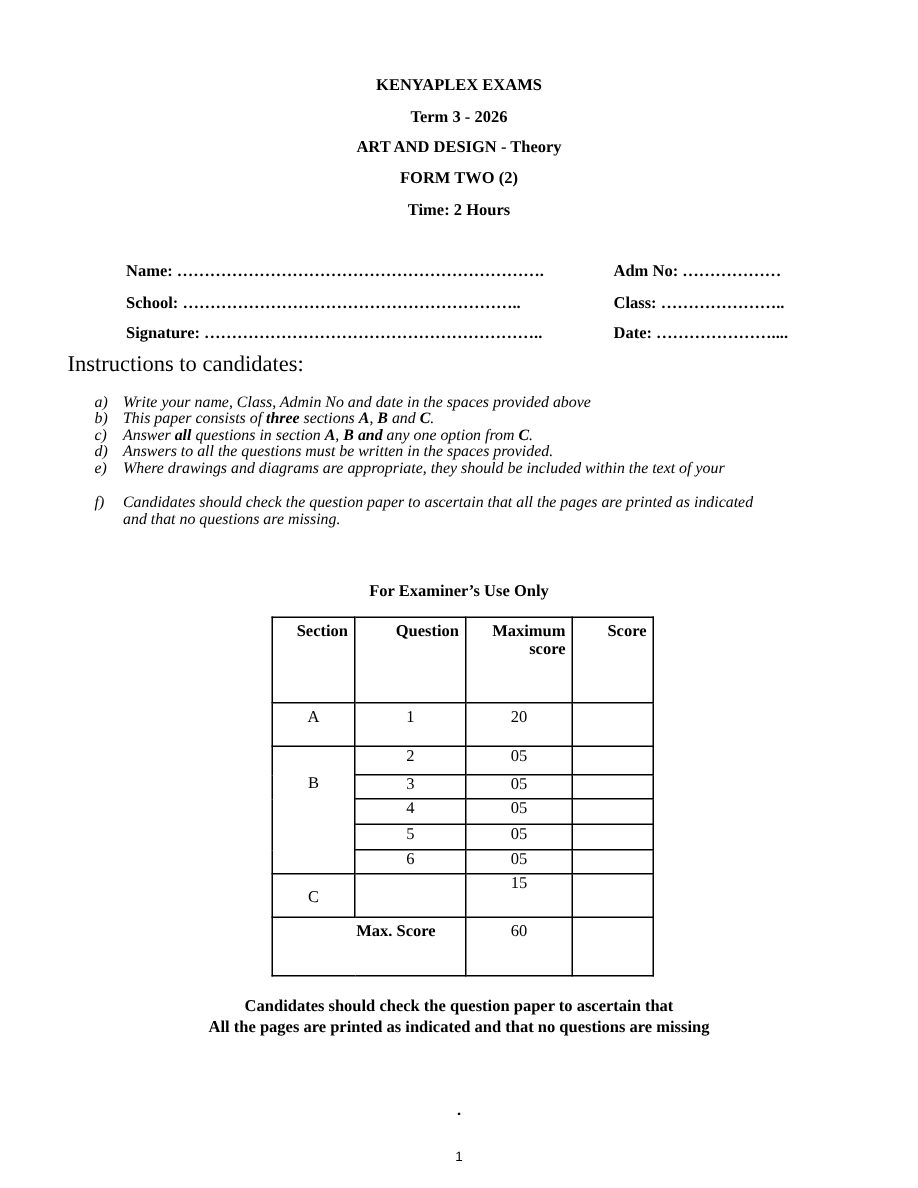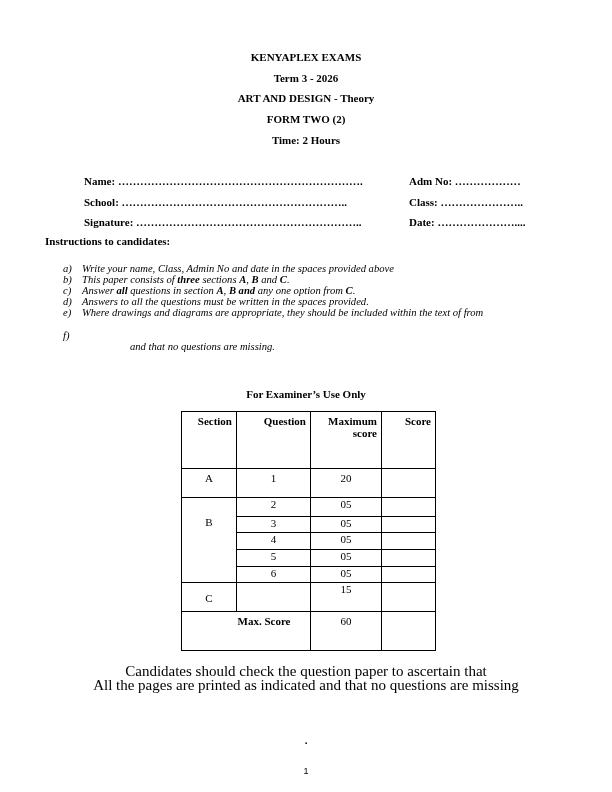--- a/index.html
+++ b/index.html
@@ -4,38 +4,38 @@
 <style>
   html, body { margin: 0; padding: 0; background: #ffffff; }
   body {
     width: 612px; height: 792px; position: relative; overflow: hidden;
     font-family: "Liberation Serif", serif; color: #000;
   }
   .abs { position: absolute; }
   .center { left: 0; width: 612px; text-align: center; }
   .hdr { font-weight: bold; font-size: 11px; line-height: 14px; }
   .field { font-weight: bold; font-size: 11px; line-height: 14px; white-space: nowrap; }
-  .instr-title { font-weight: bold; font-size: 11px; }
+  .instr-title { font-weight: normal; font-size: 15px; }
   .instr { font-style: italic; font-size: 10.6px; line-height: 12px; }
   .instr .lbl { position: absolute; left: 0; }
   .instr .txt { position: absolute; left: 19px; width: 480px; }
   .instr b { font-weight: bold; }
   .exam-title { font-weight: bold; font-size: 11px; }
 
   table.score {
     position: absolute; left: 181px; top: 411px;
     border-collapse: collapse; font-size: 11px;
   }
   table.score td {
     border: 1px solid #000; padding: 0 4px; vertical-align: top;
     font-family: "Liberation Serif", serif; line-height: 12px;
   }
   table.score td.h { font-weight: bold; padding-top: 3px; text-align: right; }
   table.score td.c { text-align: center; }
-  .footer { font-weight: normal; font-size: 15px; line-height: 14px; }
+  .footer { font-weight: bold; font-size: 11px; line-height: 14px; }
   .pageno { font-family: "Liberation Sans", sans-serif; font-size: 9px; }
 </style>
 </head>
 <body>
 
 <div class="abs center hdr" style="top:50px;">KENYAPLEX EXAMS</div>
 <div class="abs center hdr" style="top:71px;">Term 3 - 2026</div>
 <div class="abs center hdr" style="top:91px;">ART AND DESIGN  - Theory</div>
 <div class="abs center hdr" style="top:112px;">FORM TWO (2)</div>
 <div class="abs center hdr" style="top:133px;">Time: 2 Hours</div>
@@ -61,25 +61,26 @@
   <div class="abs" style="left:0; top:22px; width:520px; height:12px;">
     <span class="lbl">c)</span>
     <span class="txt"><span>Answer </span><b>all</b><span> questions in section </span><b>A</b><span>, </span><b>B and</b><span> any one option from </span><b>C</b><span>.</span></span>
   </div>
   <div class="abs" style="left:0; top:33px; width:520px; height:12px;">
     <span class="lbl">d)</span>
     <span class="txt">Answers to all the questions must be written in the spaces provided.</span>
   </div>
   <div class="abs" style="left:0; top:44px; width:520px; height:24px;">
     <span class="lbl">e)</span>
-    <span class="txt" style="top:0;">Where drawings and diagrams are appropriate, they should be included within the text of from</span>
+    <span class="txt" style="top:0;">Where drawings and diagrams are appropriate, they should be included within the text of your</span>
   </div>
   <div class="abs" style="left:0; top:67px; width:520px; height:24px;">
     <span class="lbl">f)</span>
-    <span class="txt" style="top:11px;margin-left:48px;">and that no questions are missing.</span>
+    <span class="txt" style="top:0;">Candidates should check the question paper to ascertain that all the pages are printed as indicated</span>
+    <span class="txt" style="top:11px;">and that no questions are missing.</span>
   </div>
 </div>
 
 <div class="abs center exam-title" style="top:388px;">For Examiner’s Use Only</div>
 
 <table class="score">
   <colgroup>
     <col style="width:55px">
       <col style="width:74px">
       <col style="width:71px">

